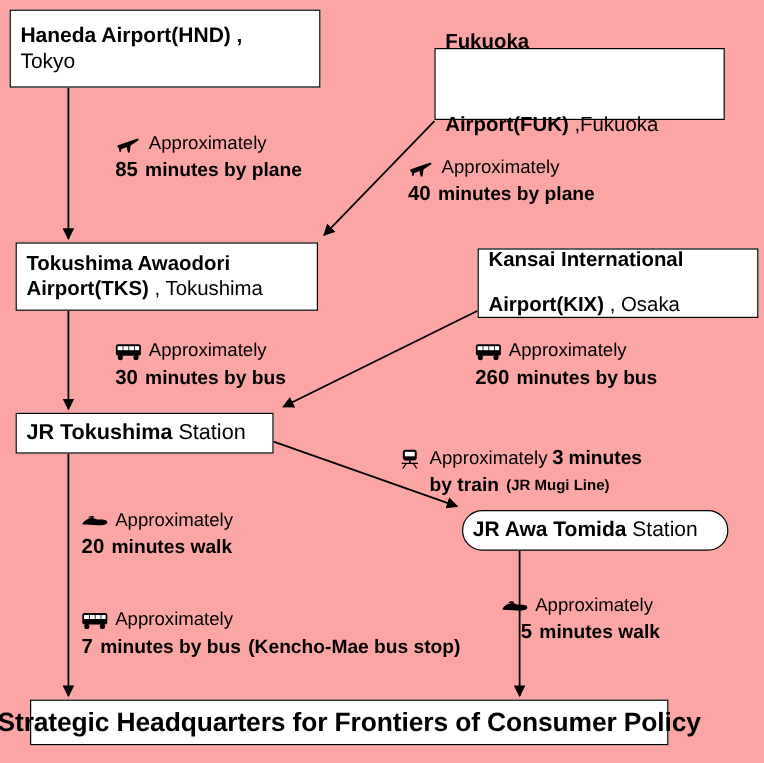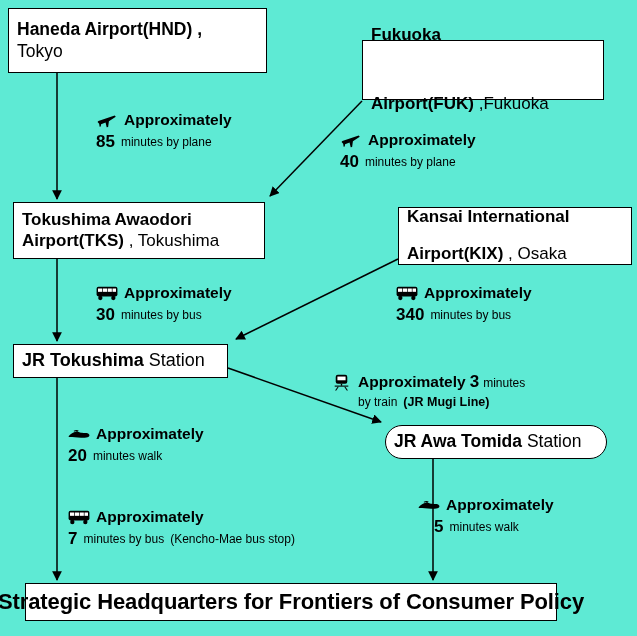--- a/index.html
+++ b/index.html
@@ -8,21 +8,21 @@
     background: #ffffff;
   }
   body {
     font-family: "Liberation Sans", sans-serif;
     color: #000000;
   }
   #diagram {
     position: relative;
     width: 637px;
     height: 636px;
-    background: #5eead4;
+    background: #fca5a5;
     overflow: hidden;
   }
   .node {
     position: absolute;
     box-sizing: border-box;
     border: 1.6px solid #000000;
     background: #ffffff;
     display: flex;
     flex-direction: column;
     justify-content: center;
@@ -71,23 +71,23 @@
   }
   .elabel .ico {
     display: inline-flex;
     align-items: center;
     justify-content: center;
     width: 22px;
     height: 18px;
     flex: none;
   }
   .elabel .ico svg { display: block; }
-  .approx { font-size: 15.5px; font-weight: bold; }
+  .approx { font-size: 15.5px; font-weight: normal; }
   .num    { font-size: 17px;  font-weight: bold; }
-  .unit   { font-size: 12px;  font-weight: normal; }
+  .unit   { font-size: 16px;  font-weight: bold; }
   .small  { font-size: 12.5px; font-weight: bold; }
   .inline-wrap { display: flex; align-items: baseline; gap: 4px; }
 
   
   #lab-hnd-tks { left: 96px;  top: 110px; }
   #lab-fuk-tks { left: 340px; top: 130px; }
   #lab-tks-jr  { left: 96px;  top: 283px; }
   #lab-kix-jr  { left: 396px; top: 283px; }
   #lab-jr-awa  { left: 330px; top: 371px; }
   #lab-walk20  { left: 68px;  top: 424px; }
@@ -234,21 +234,21 @@
           <rect x="8" y="3" width="5" height="4" fill="#fff"></rect>
           <rect x="13.8" y="3" width="5" height="4" fill="#fff"></rect>
           <rect x="19.6" y="3" width="4.2" height="4" fill="#fff"></rect>
           <circle cx="5" cy="14.4" r="2.6" fill="#000"></circle>
           <circle cx="20.6" cy="14.4" r="2.6" fill="#000"></circle>
         </svg>
       </span>
       <span class="approx">Approximately</span>
     </div>
     <div class="row inline-wrap">
-      <span class="num">340</span>
+      <span class="num">260</span>
       <span class="unit">minutes   by  bus</span>
     </div>
   </div>
 
   <div class="elabel" id="lab-jr-awa">
     <div class="row">
       <span class="ico">
         <svg width="17" height="17" viewBox="0 0 20 20">
           <rect x="3.2" y="1" width="13.6" height="10.4" rx="2.4" fill="#000"></rect>
           <rect x="5.2" y="3" width="9.6" height="4.4" fill="#fff"></rect>

